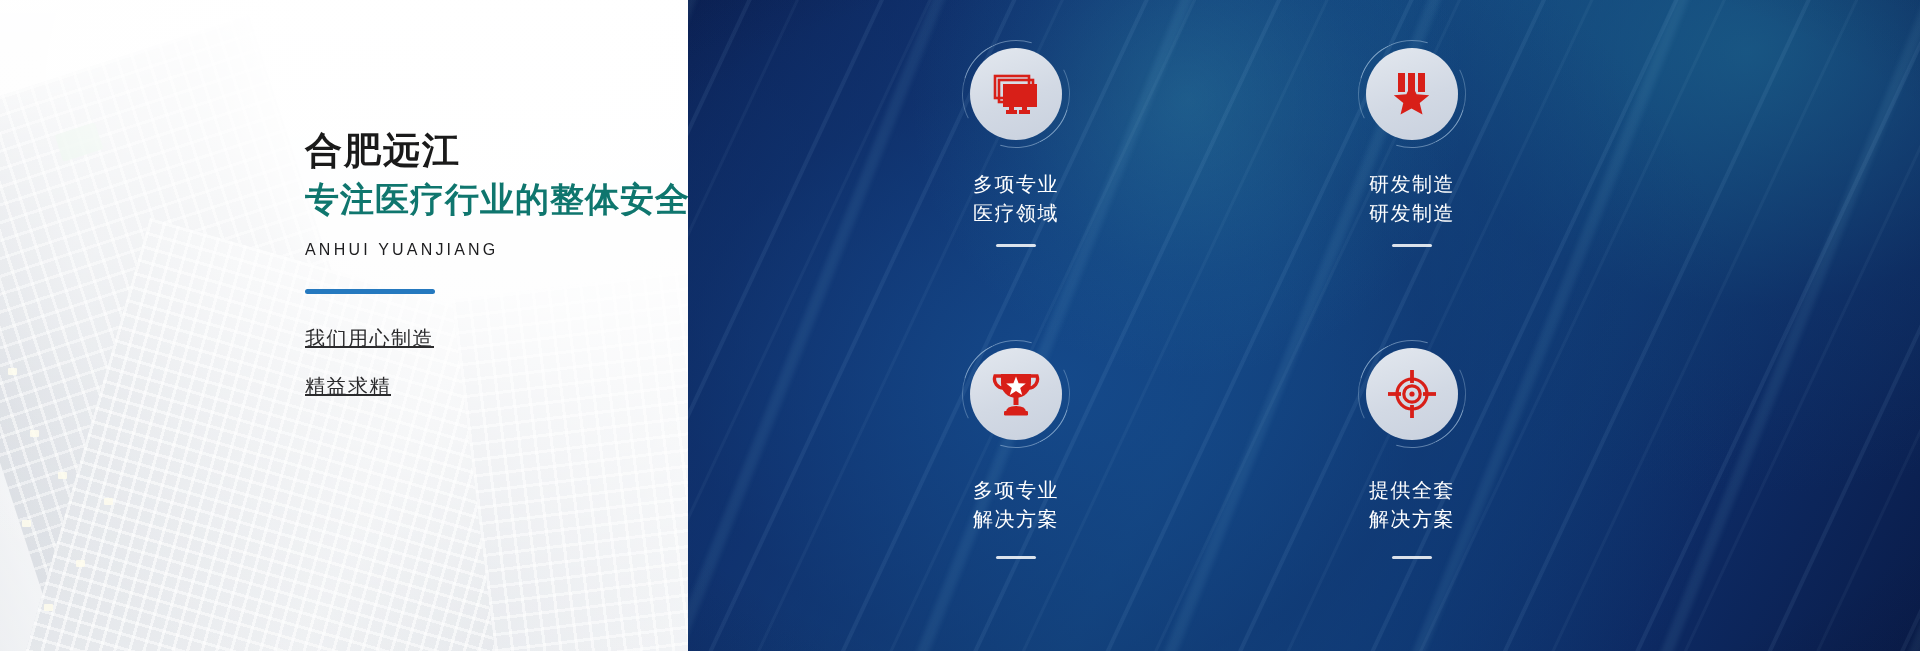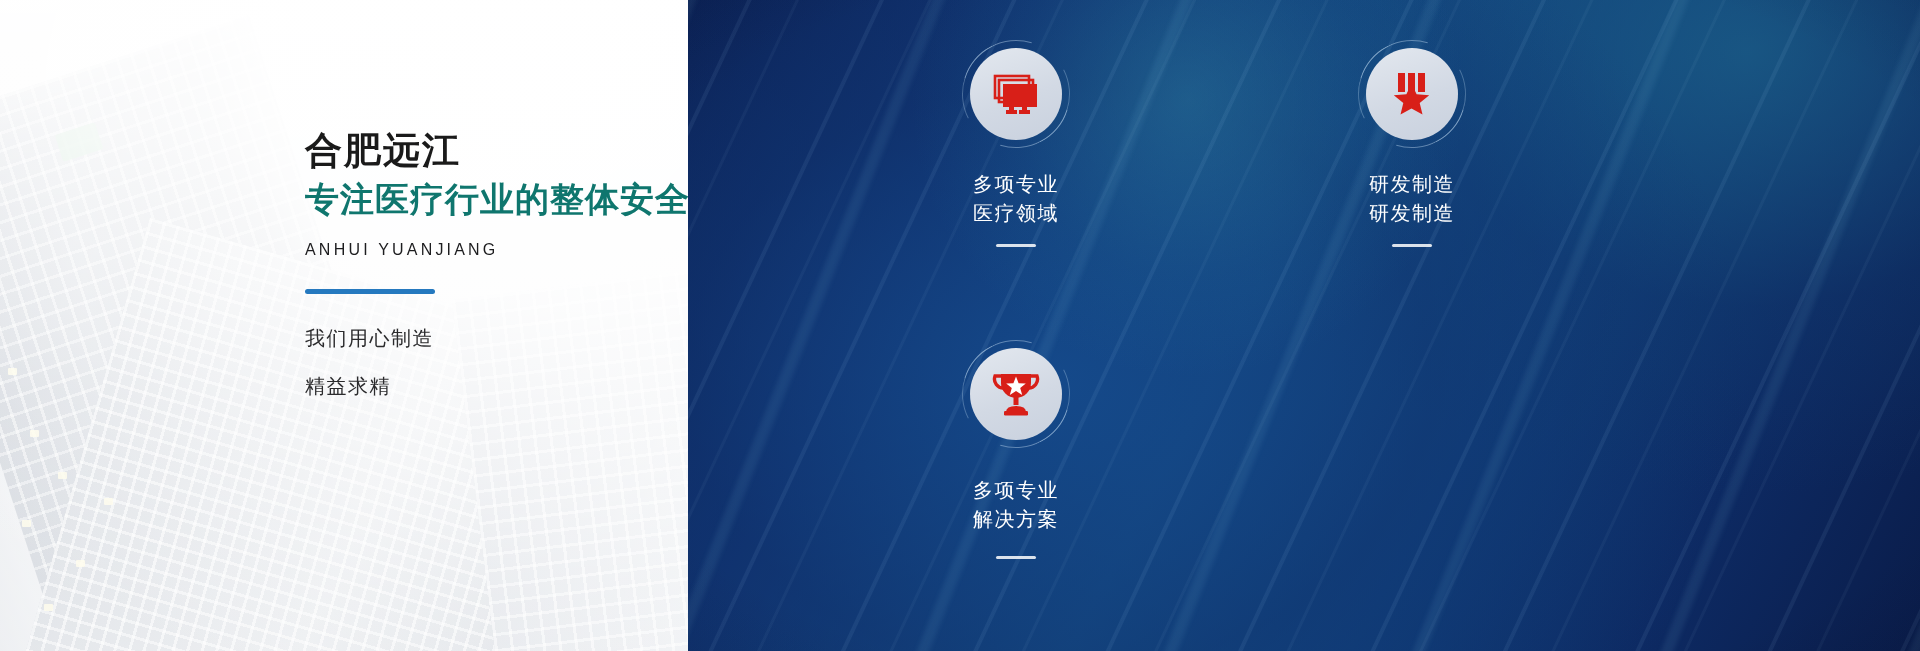--- a/index.html
+++ b/index.html
@@ -133,20 +133,21 @@
     margin-top:30px;
   }
   .brand-lines { margin-top:34px; }
   .brand-line {
     font-size:20px;
     color:#2b2b2d;
     letter-spacing:1.5px;
     line-height:1.0;
     margin-bottom:28px;
     white-space:nowrap;
+    text-decoration:underline;
   }
   .brand-line:last-child { margin-bottom:13px; }
 
   
   .right-panel {
     position:relative;
     width:1232px; height:651px;
     overflow:hidden;
     background:#0e2a63;
   }
@@ -365,17 +366,39 @@
             </svg>
           </div>
         </div>
         <div class="feature-label">
           <span>多项专业</span>
           <span>解决方案</span>
         </div>
         <div class="feature-rule"></div>
       </div>
 
+      <div class="feature row2">
+        <div class="icon-wrap">
+          <div class="arc-ring"></div>
+          <div class="arc-ring2"></div>
+          <div class="icon-circle">
+            <svg width="50" height="50" viewBox="0 0 50 50">
+              <circle cx="25" cy="25" r="15" fill="none" stroke="#d81f18" stroke-width="3.2"></circle>
+              <circle cx="25" cy="25" r="8.2" fill="none" stroke="#d81f18" stroke-width="3.2"></circle>
+              <circle cx="25" cy="25" r="2.6" fill="#d81f18"></circle>
+              <rect x="23.1" y="1" width="3.8" height="13" fill="#d81f18"></rect>
+              <rect x="23.1" y="36" width="3.8" height="13" fill="#d81f18"></rect>
+              <rect x="1" y="23.1" width="13" height="3.8" fill="#d81f18"></rect>
+              <rect x="36" y="23.1" width="13" height="3.8" fill="#d81f18"></rect>
+            </svg>
+          </div>
+        </div>
+        <div class="feature-label">
+          <span>提供全套</span>
+          <span>解决方案</span>
+        </div>
+        <div class="feature-rule"></div>
+      </div>
 
     </div>
   </div>
 
 </div>
 
 </body></html>

